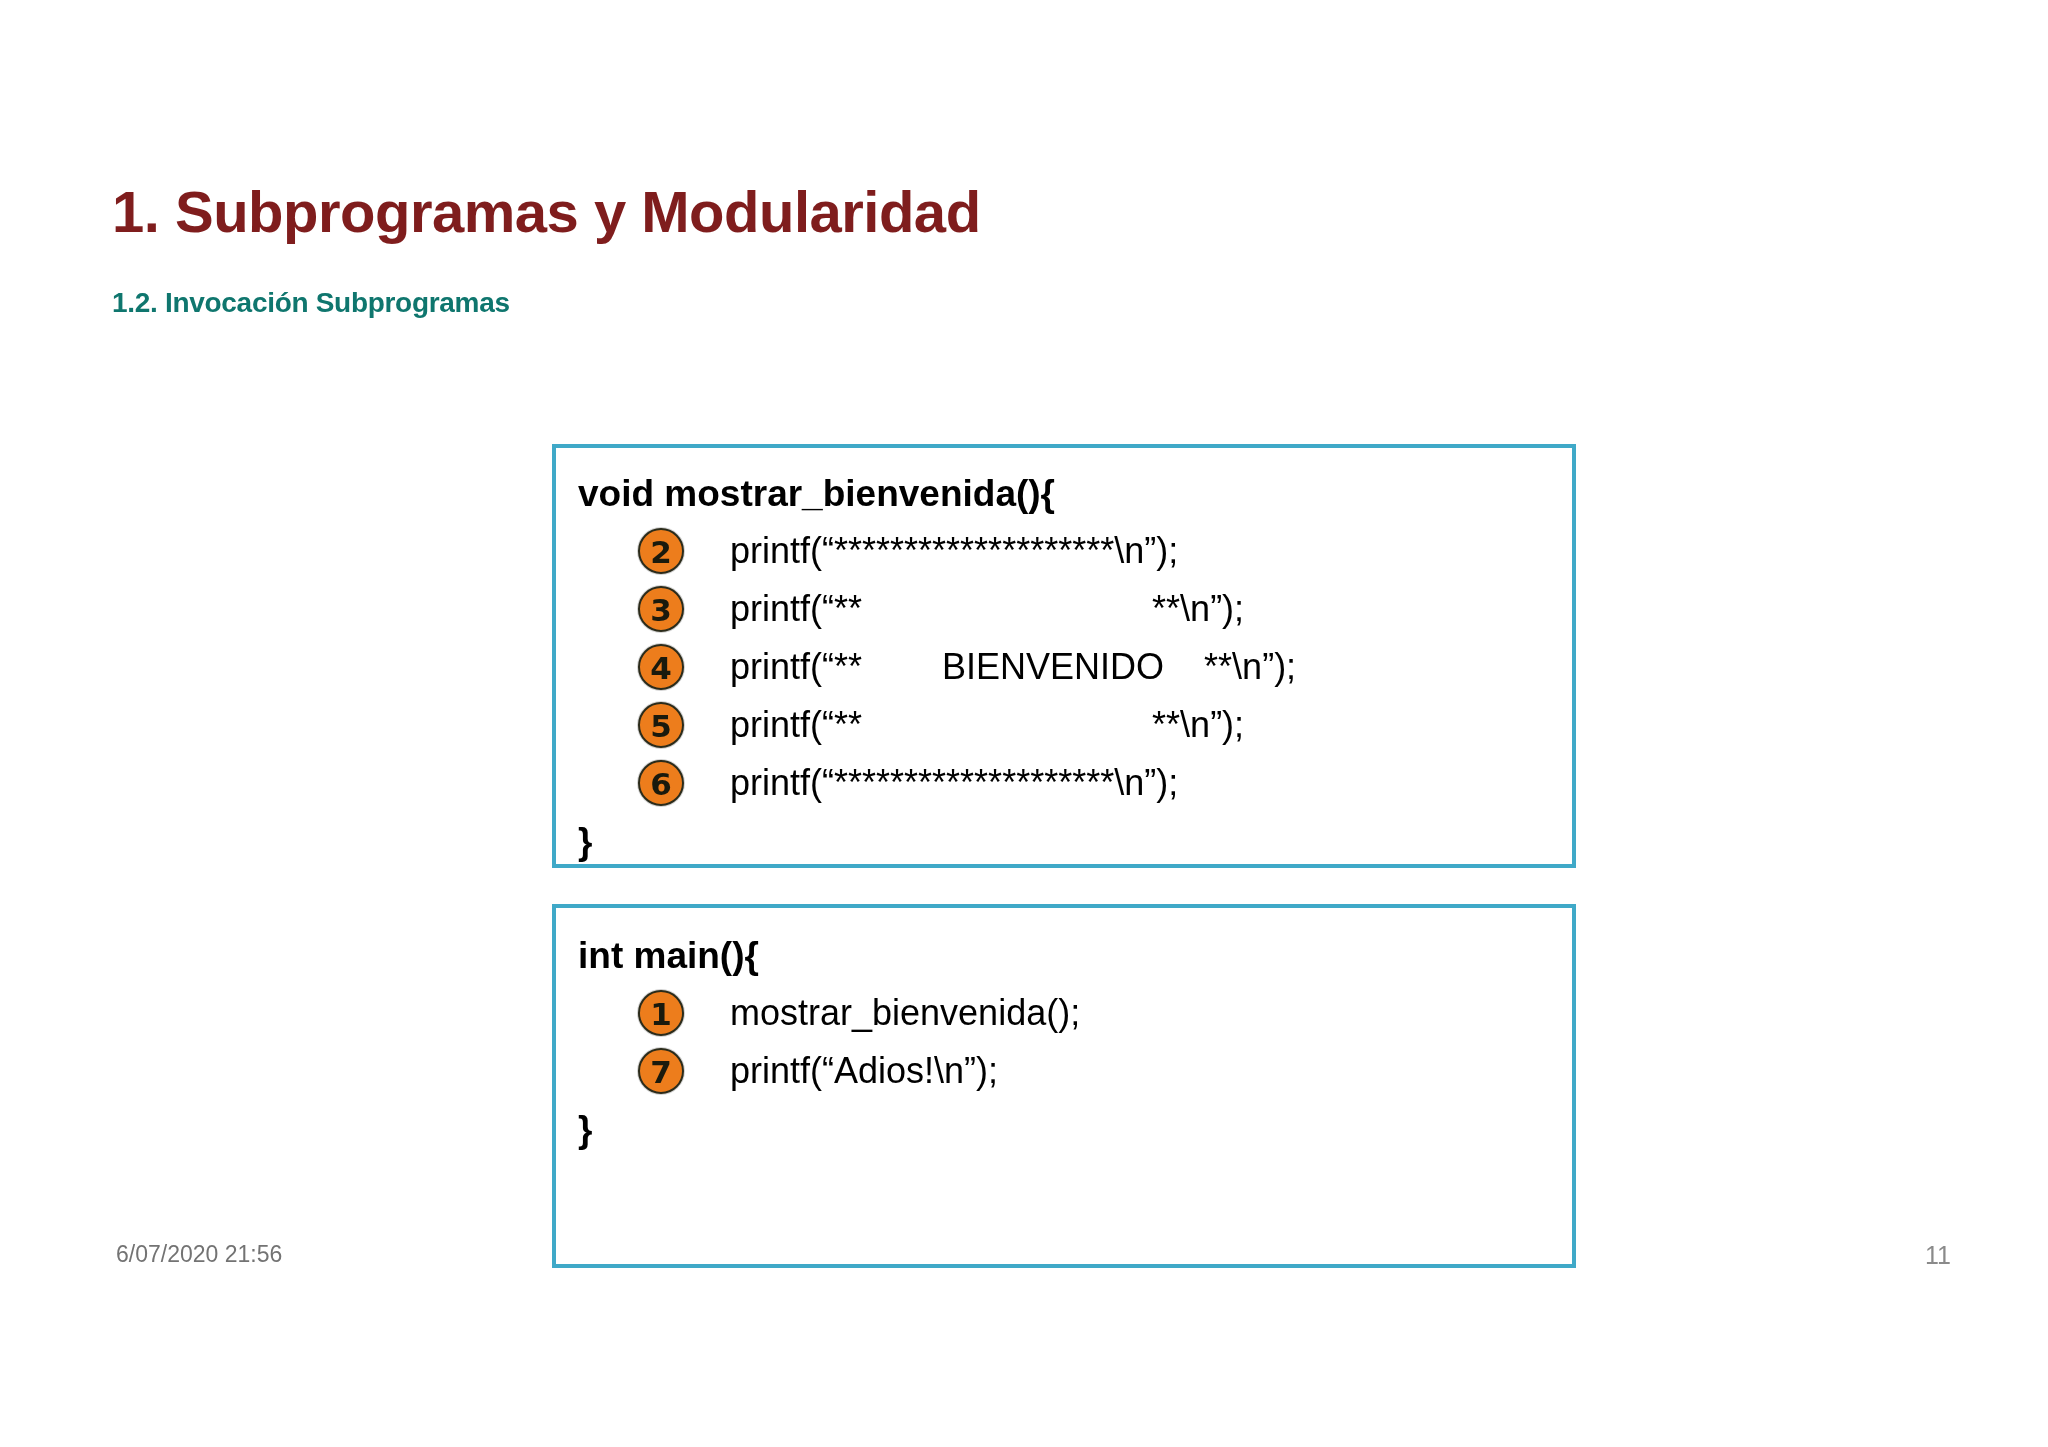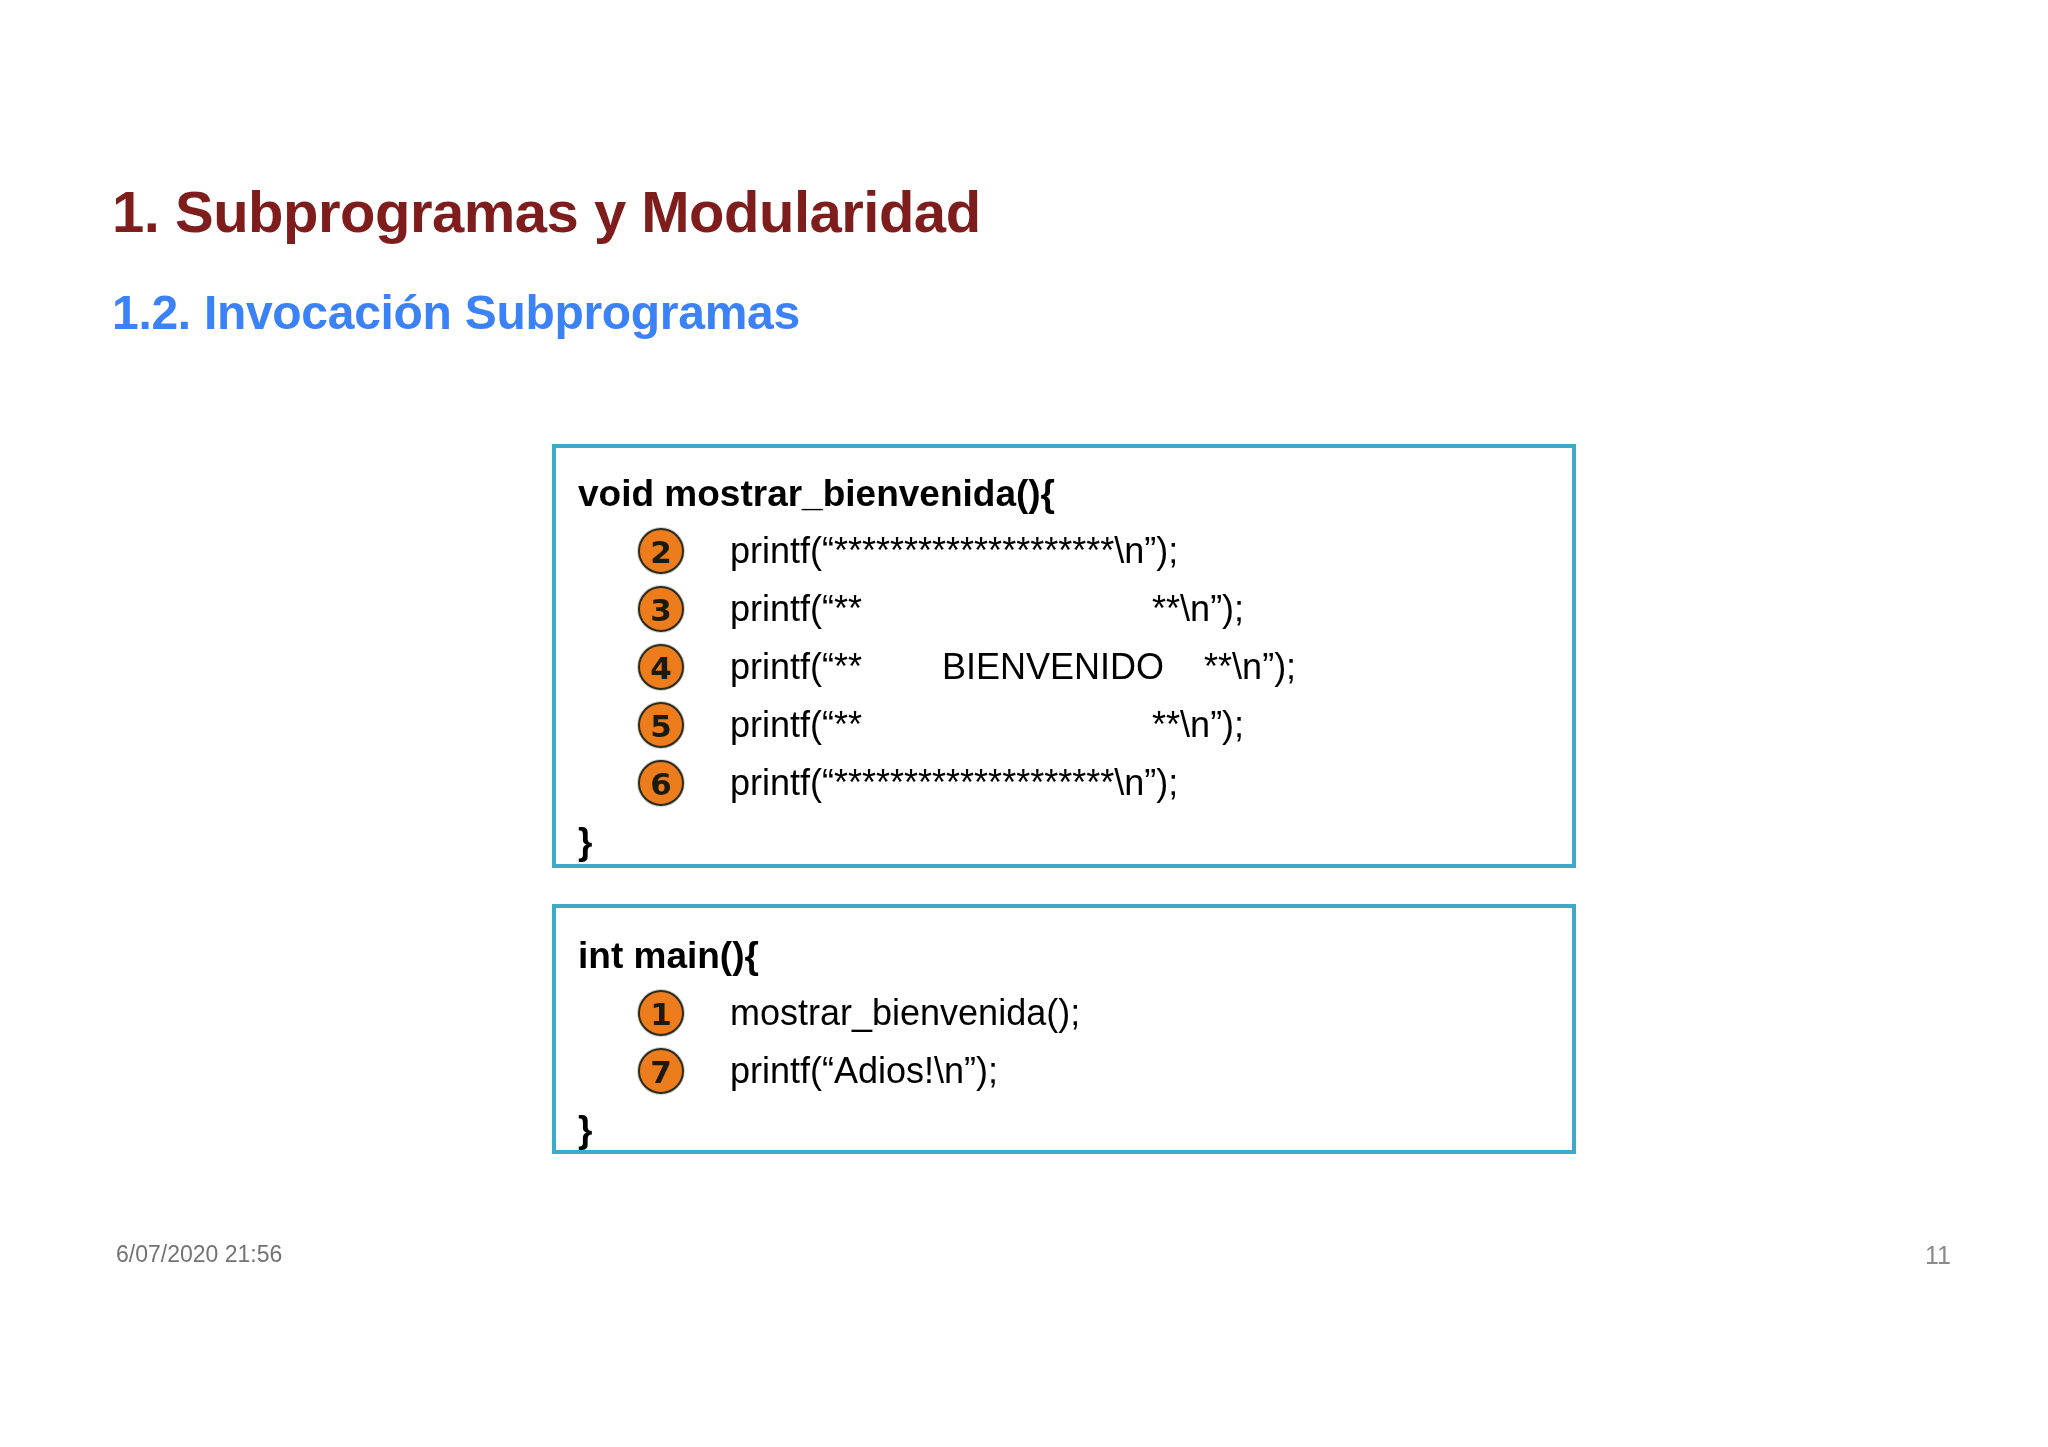--- a/index.html
+++ b/index.html
@@ -30,23 +30,23 @@
     font-weight: bold;
     color: #7f1d1d;
     letter-spacing: -0.5px;
     white-space: nowrap;
     line-height: 1.05;
   }
   .subtitle {
     position: absolute;
     left: 112px;
     top: 288px;
-    font-size: 48px;
+    font-size: 28px;
     font-weight: bold;
-    color: #3b82f6;
+    color: #0f766e;
     letter-spacing: -0.3px;
     white-space: nowrap;
     line-height: 1.05;
   }
 
   
   .code-box {
     position: absolute;
     box-sizing: border-box;
     background: #ffffff;
@@ -56,21 +56,21 @@
   #code-box-1 {
     left: 512px;
     top: 444px;
     width: 1024px;
     height: 424px;
   }
   #code-box-2 {
     left: 512px;
     top: 904px;
     width: 1024px;
-    height: 250px;
+    height: 364px;
   }
 
   .code-body {
     position: relative;
     width: 100%;
     height: 100%;
     font-size: 0;
   }
 
   .code-line {

